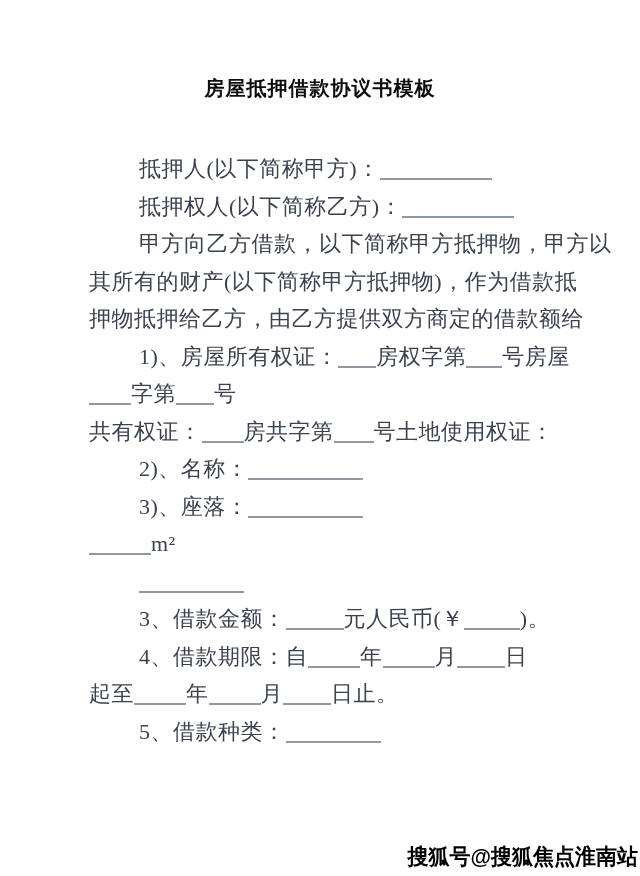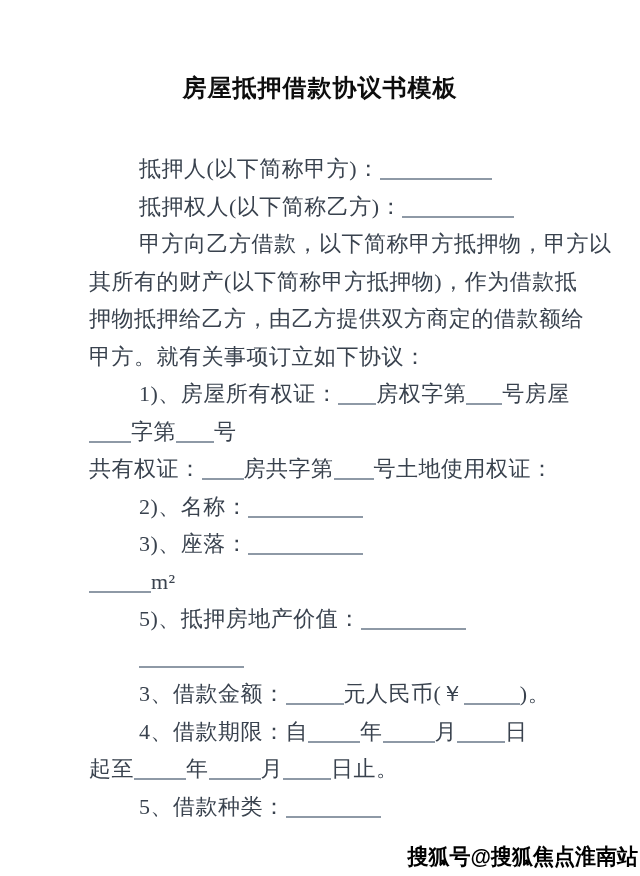--- a/index.html
+++ b/index.html
@@ -21,21 +21,21 @@
     width:640px; height:876px;
     background:var(--bg);
     overflow:hidden;
   }
   .doc-title{
     margin:0;
     padding-top:70px;
     text-align:center;
     font-family:"Liberation Sans","DejaVu Sans",sans-serif;
     font-weight:700;
-    font-size:24px;
+    font-size:20px;
     line-height:36px;
     letter-spacing:1px;
     color:var(--title);
   }
   .doc-body{
     margin:46px 0 0 85px;
     width:478px;
     font-size:22px;
     color:var(--text);
     letter-spacing:0.5px;
@@ -77,28 +77,26 @@
 <body>
 
 <div class="page">
   <h1 class="doc-title">房屋抵押借款协议书模板</h1>
   <div class="doc-body">
       <p class="line indent"><span>抵押人(以下简称甲方)：</span><span class="blank" style="width: 112px;"></span></p>
       <p class="line indent"><span>抵押权人(以下简称乙方)：</span><span class="blank" style="width: 112px;"></span></p>
       <p class="line indent"><span>甲方向乙方借款，以下简称甲方抵押物，甲方以</span></p>
       <p class="line"><span>其所有的财产(以下简称甲方抵押物)，作为借款抵</span></p>
       <p class="line"><span>押物抵押给乙方，由乙方提供双方商定的借款额给</span></p>
-      <p class="line"><span>甲方。就有关事项订立如下协议：</span></p>
       <p class="line indent"><span>1)、房屋所有权证：</span><span class="blank" style="width: 38px;"></span><span>房权字第</span><span class="blank" style="width: 36px;"></span><span>号房屋</span></p>
       <p class="line"><span class="blank" style="width: 42px;"></span><span>字第</span><span class="blank" style="width: 38px;"></span><span>号</span></p>
       <p class="line"><span>共有权证：</span><span class="blank" style="width: 42px;"></span><span>房共字第</span><span class="blank" style="width: 40px;"></span><span>号土地使用权证：</span></p>
       <p class="line indent"><span>2)、名称：</span><span class="blank" style="width: 115px;"></span></p>
       <p class="line indent"><span>3)、座落：</span><span class="blank" style="width: 115px;"></span></p>
       <p class="line"><span class="blank" style="width: 62px;"></span><span>m²</span></p>
-      <p class="line indent"><span>5)、抵押房地产价值：</span><span class="blank" style="width: 105px;"></span></p>
       <p class="line indent"><span class="blank" style="width: 105px;"></span></p>
       <p class="line indent"><span>3、借款金额：</span><span class="blank" style="width: 58px;"></span><span>元人民币(￥</span><span class="blank" style="width: 56px;"></span><span>)。</span></p>
       <p class="line indent"><span>4、借款期限：自</span><span class="blank" style="width: 52px;"></span><span>年</span><span class="blank" style="width: 52px;"></span><span>月</span><span class="blank" style="width: 48px;"></span><span>日</span></p>
       <p class="line"><span>起至</span><span class="blank" style="width: 52px;"></span><span>年</span><span class="blank" style="width: 52px;"></span><span>月</span><span class="blank" style="width: 48px;"></span><span>日止。</span></p>
       <p class="line indent"><span>5、借款种类：</span><span class="blank" style="width: 95px;"></span></p>
     </div>
   <div class="watermark">搜狐号@搜狐焦点淮南站</div>
 </div>
 
 </body></html>

